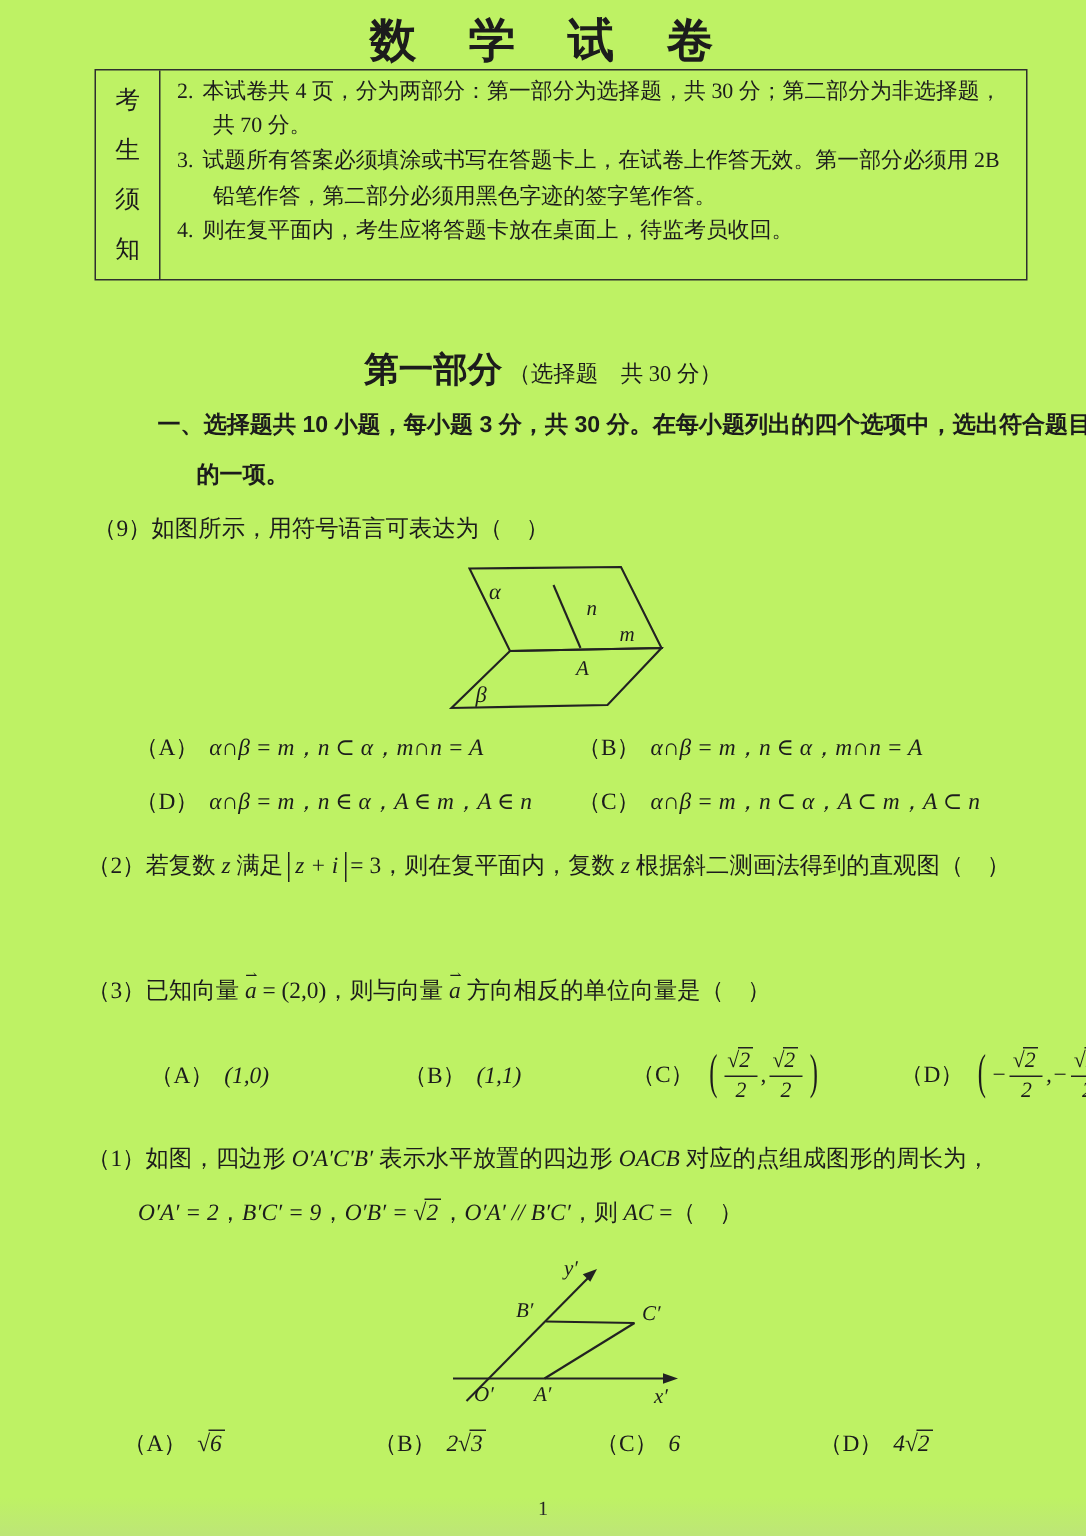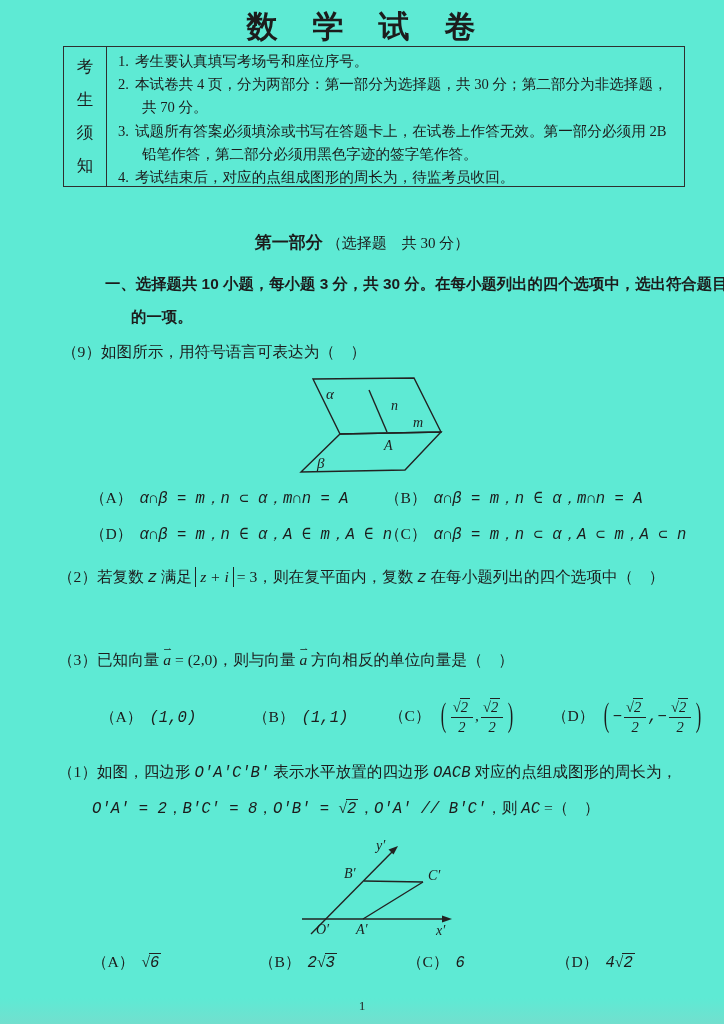--- a/index.html
+++ b/index.html
@@ -1,36 +1,36 @@
 <!DOCTYPE html>
 <html><head>
 <meta charset="utf-8">
 <style>
   html,body{margin:0;padding:0;background:#e8e8e8;}
-  #paper{position:relative;width:724px;height:1024px;background:#5eead4;overflow:hidden;
+  #paper{position:relative;width:724px;height:1024px;background:#bef264;overflow:hidden;
          font-family:"Liberation Serif","DejaVu Serif",serif;color:#1c1c1c;}
   .abs{position:absolute;}
   
   .title{left:0;top:6px;width:724px;text-align:center;font-size:31px;font-weight:bold;letter-spacing:2px;}
   
   .notice{left:63px;top:46px;width:622px;height:141px;border:1.6px solid #2f2f2f;display:flex;box-sizing:border-box;}
   .notice-side{width:43px;border-right:1.6px solid #2f2f2f;display:flex;flex-direction:column;
                justify-content:space-between;align-items:center;padding:9px 0;font-size:16.5px;box-sizing:border-box;}
   .notice-items{flex:1;padding:3px 8px 2px 11px;font-size:14.6px;line-height:23.2px;}
   .notice-item{padding-left:24px;text-indent:-24px;}
   .notice-item .num{margin-right:6px;}
   
   .heading{left:0;top:231px;width:724px;text-align:center;}
-  .heading .h-main{font-size:17px;font-weight:bold;}
+  .heading .h-main{font-size:23px;font-weight:bold;}
   .heading .h-sub{font-size:15px;margin-left:4px;}
   
   .instruction{left:60px;top:267px;width:634px;font-family:"Liberation Sans","DejaVu Sans",sans-serif;
                font-weight:700;font-size:15.4px;line-height:33px;padding-left:26px;text-indent:-26px;margin-left:45px;}
   .q-stem{font-size:15.6px;white-space:nowrap;}
-  .mi{font-style:italic;font-family:Liberation Mono, monospace;}
+  .mi{font-style:italic;}
   .vec{position:relative;display:inline-block;font-style:italic;}
   .vec::before{content:"⇀";position:absolute;left:55%;top:-0.72em;transform:translateX(-50%);
                font-size:0.62em;font-style:normal;}
   .abs-bars{display:inline-block;border-left:1.4px solid #222;border-right:1.4px solid #222;
             padding:1px 4px;margin:0 3px;font-style:italic;}
   .rsign{font-style:normal;letter-spacing:-1px;}
   .ovl{border-top:1.4px solid #222;padding:0 2px 0 1px;}
   .bigp{display:inline-block;transform:scaleY(2.1) scaleX(1.05);margin:0 3px;font-weight:400;}
   .frac{display:inline-flex;flex-direction:column;align-items:center;vertical-align:middle;
         margin:0 2px;font-style:italic;font-size:14.5px;line-height:1.12;}
@@ -57,24 +57,23 @@
   <div class="abs title">数　学　试　卷</div>
 
   <div class="abs notice">
     <div class="notice-side">
       <span>考</span>
       <span>生</span>
       <span>须</span>
       <span>知</span>
     </div>
     <div class="notice-items">
-      <div class="notice-item"><span class="num">1.</span><span>考生要认真填写考场号和座位序号。</span></div>
       <div class="notice-item"><span class="num">2.</span><span>本试卷共 4 页，分为两部分：第一部分为选择题，共 30 分；第二部分为非选择题，共 70 分。</span></div>
       <div class="notice-item"><span class="num">3.</span><span>试题所有答案必须填涂或书写在答题卡上，在试卷上作答无效。第一部分必须用 2B 铅笔作答，第二部分必须用黑色字迹的签字笔作答。</span></div>
-      <div class="notice-item"><span class="num">4.</span><span>考试结束后，对应的点组成图形的周长为，待监考员收回。</span></div>
+      <div class="notice-item"><span class="num">4.</span><span>则在复平面内，考生应将答题卡放在桌面上，待监考员收回。</span></div>
     </div>
   </div>
 
   <div class="abs heading">
     <span class="h-main">第一部分</span><span class="h-sub">（选择题　共 30 分）</span>
   </div>
 
   <div class="abs instruction">一、选择题共 10 小题，每小题 3 分，共 30 分。在每小题列出的四个选项中，选出符合题目要求的一项。</div>
 
   <div class="abs q-stem" style="left:62px;top:342px;">（9）如图所示，用符号语言可表达为（　）</div>
@@ -94,63 +93,63 @@
 
   <div class="abs optrow row2" style="left:90px;top:488px;width:620px;">
     <span class="opt"><span class="lab">（A）</span><span><span class="mi">α∩β = m，n ⊂ α，m∩n = A</span></span></span>
     <span class="opt"><span class="lab">（B）</span><span><span class="mi">α∩β = m，n ∈ α，m∩n = A</span></span></span>
   </div>
   <div class="abs optrow row2" style="left:90px;top:524px;width:620px;">
     <span class="opt"><span class="lab">（D）</span><span><span class="mi">α∩β = m，n ∈ α，A ∈ m，A ∈ n</span></span></span>
     <span class="opt"><span class="lab">（C）</span><span><span class="mi">α∩β = m，n ⊂ α，A ⊂ m，A ⊂ n</span></span></span>
   </div>
 
-  <div class="abs q-stem" style="left:58px;top:567px;"><span>（2）若复数 </span><span class="mi">z</span><span> 满足</span><span class="abs-bars">z + i</span><span>= 3，则在复平面内，复数 </span><span class="mi">z</span><span> 在每小题列出的四个选项中（　）</span></div>
+  <div class="abs q-stem" style="left:58px;top:567px;"><span>（2）若复数 </span><span class="mi">z</span><span> 满足</span><span class="abs-bars">z + i</span><span>= 3，则在复平面内，复数 </span><span class="mi">z</span><span> 根据斜二测画法得到的直观图（　）</span></div>
 
   <div class="abs q-stem" style="left:58px;top:650px;"><span>（3）已知向量 </span><span class="vec">a</span><span> = (2,0)，则与向量 </span><span class="vec">a</span><span> 方向相反的单位向量是（　）</span></div>
-  <div class="abs optrow g-q3" style="left:100px;top:690px;width:600px;height:54px;">
+  <div class="abs optrow g-q3" style="left:100px;top:690px;width:600px;height:54px;gap:16px;">
     <span class="opt"><span class="lab">（A）</span><span><span class="mi">(1,0)</span></span></span>
     <span class="opt"><span class="lab">（B）</span><span><span class="mi">(1,1)</span></span></span>
     <span class="opt"><span class="lab">（C）</span><span><span class="bigp">(</span><span class="frac">
             <span class="fnum"><span class="rsign">√</span><span class="ovl">2</span></span>
             <span class="fden">2</span>
           </span><span>,</span><span class="frac">
             <span class="fnum"><span class="rsign">√</span><span class="ovl">2</span></span>
             <span class="fden">2</span>
           </span><span class="bigp">)</span></span></span>
     <span class="opt"><span class="lab">（D）</span><span><span class="bigp">(</span><span class="mi">−</span><span class="frac">
             <span class="fnum"><span class="rsign">√</span><span class="ovl">2</span></span>
             <span class="fden">2</span>
           </span><span class="mi">,−</span><span class="frac">
             <span class="fnum"><span class="rsign">√</span><span class="ovl">2</span></span>
             <span class="fden">2</span>
           </span><span class="bigp">)</span></span></span>
   </div>
 
   <div class="abs q-stem" style="left:58px;top:762px;"><span>（1）如图，四边形 </span><span class="mi">O′A′C′B′</span><span> 表示水平放置的四边形 </span><span class="mi">OACB</span><span> 对应的点组成图形的周长为，</span></div>
-  <div class="abs q-stem" style="left:92px;top:798px;"><span class="mi">O′A′ = 2</span><span>，</span><span class="mi">B′C′ = 8</span><span>，</span><span class="mi">O′B′ = </span><span class="rsign">√</span><span class="ovl mi">2</span><span>，</span><span class="mi">O′A′ // B′C′</span><span>，则 </span><span class="mi">AC</span><span> =（　）</span></div>
+  <div class="abs q-stem" style="left:92px;top:798px;"><span class="mi">O′A′ = 2</span><span>，</span><span class="mi">B′C′ = 9</span><span>，</span><span class="mi">O′B′ = </span><span class="rsign">√</span><span class="ovl mi">2</span><span>，</span><span class="mi">O′A′ // B′C′</span><span>，则 </span><span class="mi">AC</span><span> =（　）</span></div>
 
   <div class="abs" style="left:300px;top:838px;">
     <svg width="200" height="108" viewBox="0 0 200 108">
       <line x1="2" y1="81" x2="143" y2="81" stroke="#222" stroke-width="1.4"></line>
       <polygon points="152,81 142,77.5 142,84.5" fill="#222"></polygon>
       <line x1="11" y1="96" x2="94" y2="12" stroke="#222" stroke-width="1.4"></line>
       <polygon points="98,8 88.5,11.5 93.5,16.5" fill="#222"></polygon>
       <line x1="64" y1="43" x2="123" y2="44" stroke="#222" stroke-width="1.4"></line>
       <line x1="63" y1="81" x2="123" y2="44" stroke="#222" stroke-width="1.4"></line>
       <text x="76" y="12" font-size="14">y′</text>
       <text x="136" y="97" font-size="14">x′</text>
       <text x="16" y="96" font-size="14">O′</text>
       <text x="56" y="96" font-size="14">A′</text>
       <text x="44" y="40" font-size="14">B′</text>
       <text x="128" y="42" font-size="14">C′</text>
     </svg>
   </div>
 
-  <div class="abs optrow g-q4" style="left:92px;top:952px;width:610px;">
+  <div class="abs optrow g-q4" style="left:82px;top:952px;width:610px;">
     <span class="opt"><span class="lab">（A）</span><span><span class="rsign">√</span><span class="ovl mi">6</span></span></span>
     <span class="opt"><span class="lab">（B）</span><span><span class="mi">2</span><span class="rsign">√</span><span class="ovl mi">3</span></span></span>
     <span class="opt"><span class="lab">（C）</span><span><span class="mi">6</span></span></span>
     <span class="opt"><span class="lab">（D）</span><span><span class="mi">4</span><span class="rsign">√</span><span class="ovl mi">2</span></span></span>
   </div>
 
   <div class="abs pagenum">1</div>
   <div class="abs scanband"></div>
 </div>
 

